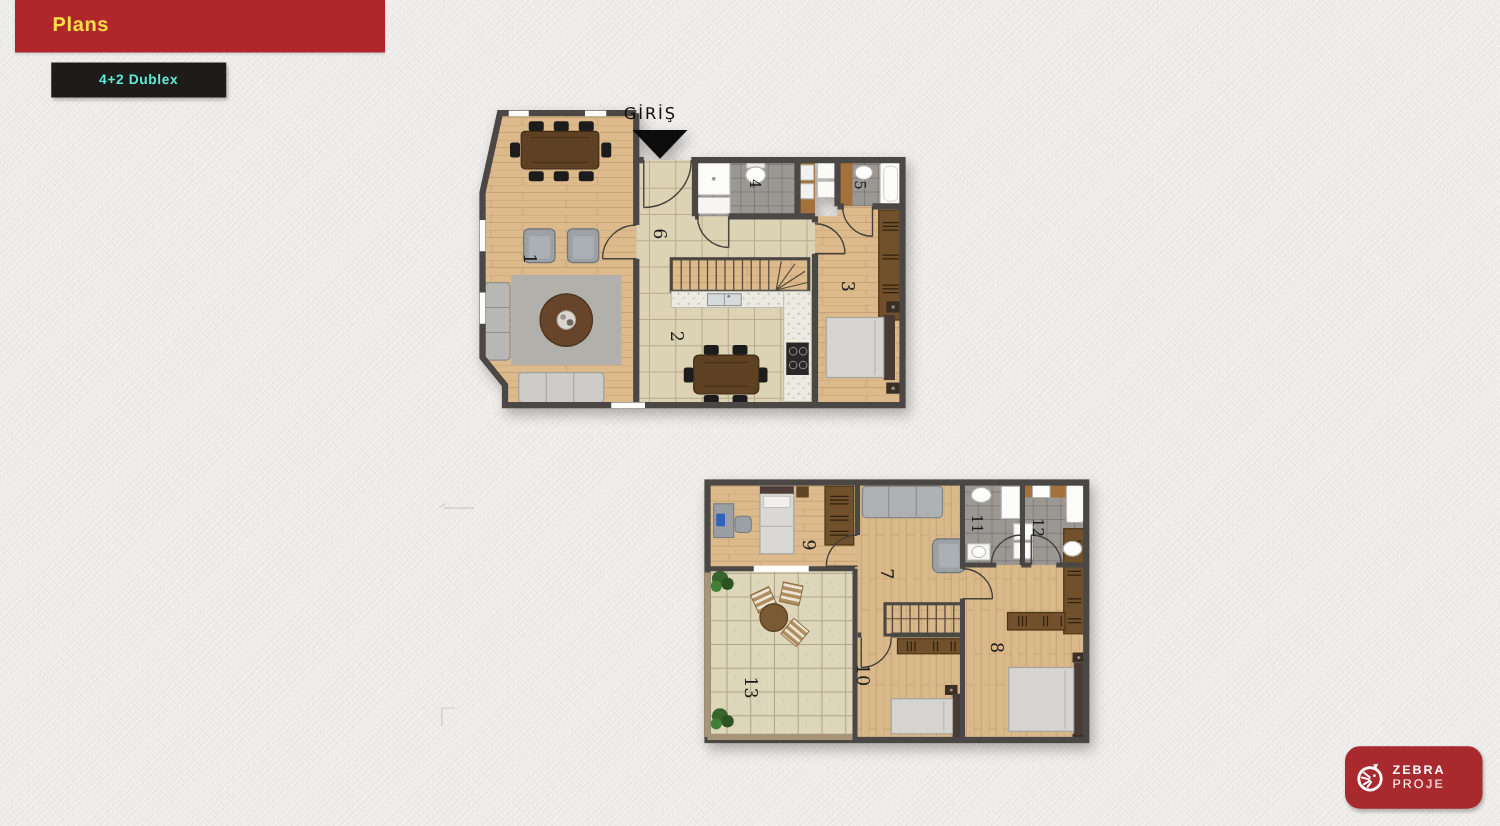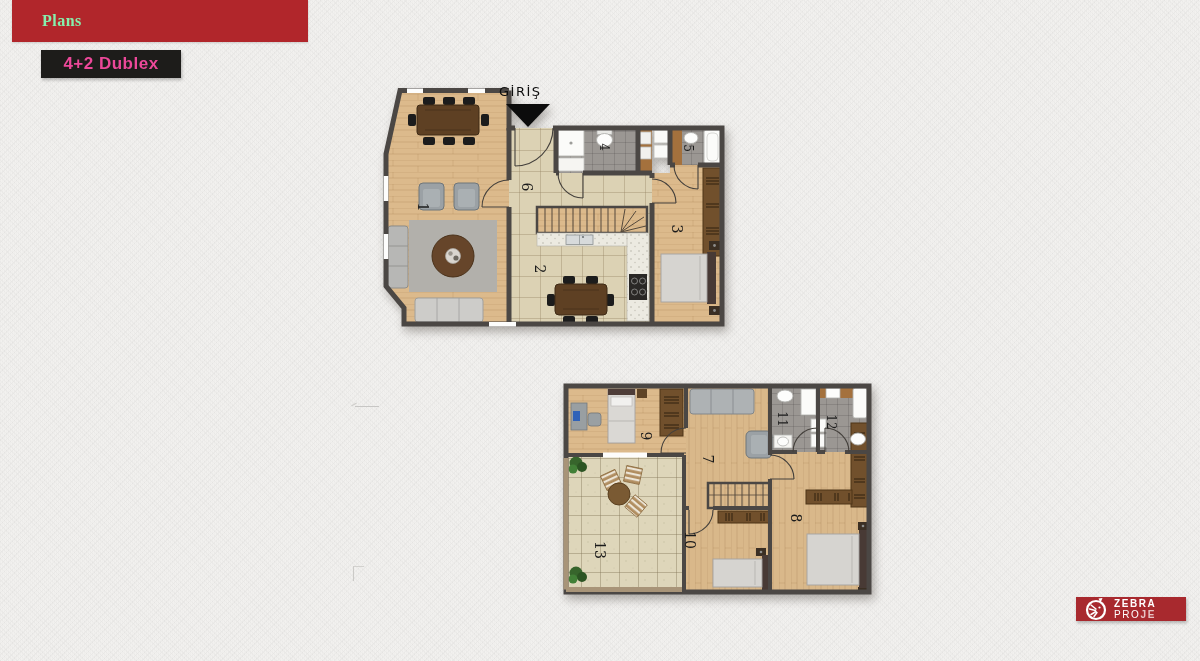--- a/index.html
+++ b/index.html
@@ -5,38 +5,38 @@
   html,body{margin:0;padding:0;}
   body{font-family:"Liberation Sans",sans-serif;}
   .canvas{position:relative;width:1200px;height:661px;overflow:hidden;
     background:
       repeating-linear-gradient(45deg, rgba(0,0,0,0.018) 0 1px, transparent 1px 3px),
       repeating-linear-gradient(-45deg, rgba(0,0,0,0.022) 0 1px, transparent 1px 4px),
       repeating-linear-gradient(90deg, rgba(0,0,0,0.012) 0 1px, transparent 1px 2px),
       #f2f1ef;}
   .header-bar{position:absolute;left:12px;top:0;width:296px;height:42px;background:#b1262b;
     display:flex;align-items:center;padding-left:30px;box-sizing:border-box;box-shadow:0 1px 2px rgba(0,0,0,.15);}
-  .header-bar .title{color:#86efac;font-size:16px;font-weight:bold;letter-spacing:.5px;font-family:Liberation Serif, serif;}
+  .header-bar .title{color:#fde047;font-size:16px;font-weight:bold;letter-spacing:.5px;}
   .type-badge{position:absolute;left:41px;top:50px;width:140px;height:28px;background:#1d1c1a;
     display:flex;align-items:center;justify-content:center;box-shadow:1px 2px 3px rgba(0,0,0,.25);}
-  .type-badge .label{color:#ec4899;font-size:17px;font-weight:bold;letter-spacing:.5px;}
+  .type-badge .label{color:#5eead4;font-size:11px;font-weight:bold;letter-spacing:.5px;}
   .plan{position:absolute;}
   .plan svg{display:block;filter:drop-shadow(3px 5px 5px rgba(90,85,78,.45));}
   .plan-upper{left:373px;top:88px;width:354px;height:243px;}
   .plan-lower{left:563px;top:383px;width:309px;height:214px;}
   .rlabel{position:absolute;transform:rotate(90deg);transform-origin:center;
     font-family:"DejaVu Serif",serif;font-size:14px;color:#1b1b1b;line-height:1;}
   .rlabel.small{font-size:12px;}
   .giris{position:absolute;left:126px;top:-4px;width:60px;text-align:left;
     font-family:"DejaVu Sans",sans-serif;font-size:13px;letter-spacing:1.5px;color:#0d0d0d;}
   .mark1{position:absolute;left:355px;top:406px;width:24px;height:3px;border-top:1px solid #c7c6c4;}
   .mark1::after{content:"";position:absolute;left:-4px;top:-3px;width:6px;height:1px;background:#cfcecb;transform:rotate(-30deg);}
   .mark2{position:absolute;left:353px;top:566px;width:10px;height:14px;border-left:1px solid #cbcac7;border-top:1px solid #d2d1ce;}
-  .logo{position:absolute;left:1076px;top:597px;width:110px;height:24px;background:#a8292e;
-    display:flex;align-items:center;padding-left:8px;box-sizing:border-box;box-shadow:1px 2px 3px rgba(0,0,0,.25);}
+  .logo{position:absolute;left:1076px;top:597px;width:110px;height:50px;background:#a8292e;
+    display:flex;align-items:center;padding-left:8px;box-sizing:border-box;box-shadow:1px 2px 3px rgba(0,0,0,.25);border-radius:12px;}
   .logo .txt{margin-left:6px;display:flex;flex-direction:column;justify-content:center;}
   .logo .l1{color:#fff;font-size:10px;font-weight:bold;letter-spacing:1.6px;line-height:11px;}
   .logo .l2{font-size:10px;letter-spacing:1.6px;line-height:11px;color:#fff;}
   .logo .l2 .bold{font-weight:normal;}
   .logo .l2 .light{font-weight:bold;color:rgba(255,255,255,.72);}
 </style>
 </head>
 <body>
 
 <div class="canvas">

